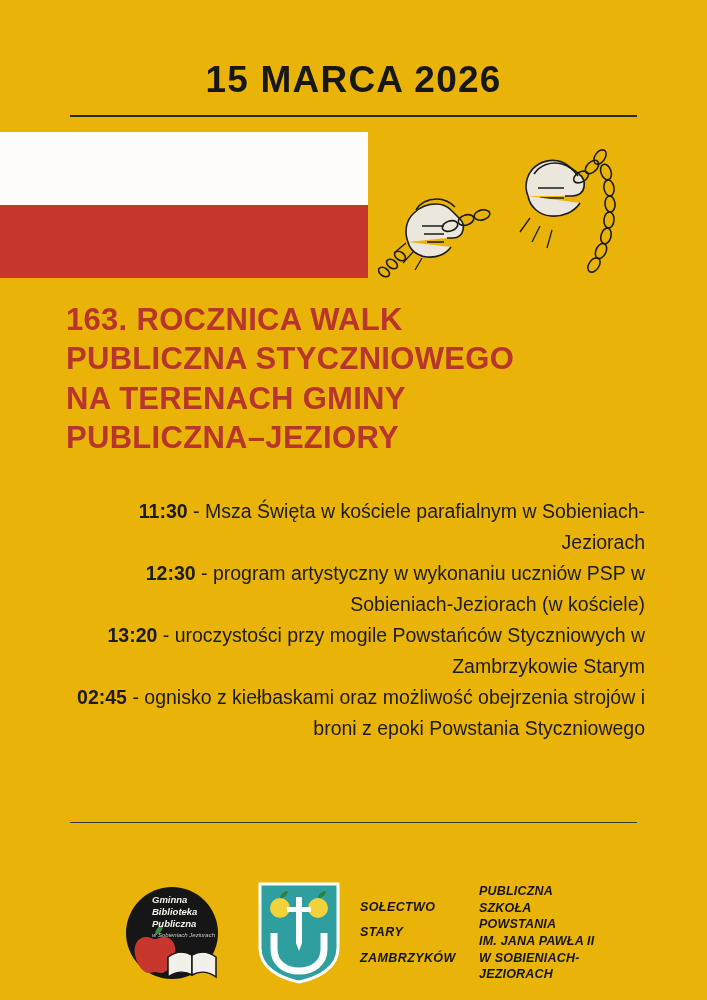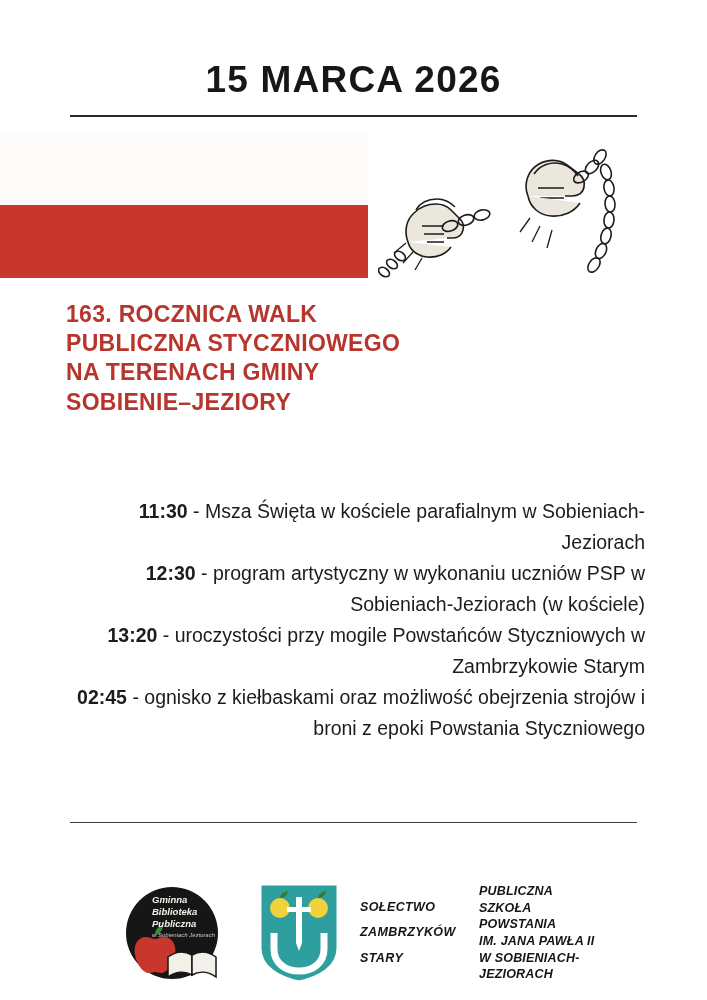--- a/index.html
+++ b/index.html
@@ -13,21 +13,21 @@
     font-family: "Liberation Sans", sans-serif;
     color: #1a1a1a;
     overflow: hidden;
     position: relative;
   }
 
   .poster {
     position: relative;
     width: 707px;
     height: 1000px;
-    background: #ffffff;
+    background: #eab308;
   }
 
   
   .date-block {
     position: absolute;
     top: 60px;
     left: 70px;
     width: 567px;
     text-align: center;
   }
@@ -75,21 +75,21 @@
   .hands svg { display: block; }
 
   
   .title-block {
     position: absolute;
     left: 66px;
     top: 300px;
     width: 600px;
   }
   .title-line {
-    font-size: 23px;
+    font-size: 31px;
     font-weight: bold;
     color: #b7352c;
     line-height: 1.27;
     letter-spacing: 0.3px;
   }
 
   
   .schedule {
     position: absolute;
     left: 62px;
@@ -215,21 +215,21 @@
       <ellipse cx="228" cy="106" rx="8" ry="5" transform="rotate(105 228 106)" fill="none"></ellipse>
       <ellipse cx="223" cy="121" rx="8" ry="5" transform="rotate(115 223 121)" fill="none"></ellipse>
       <ellipse cx="216" cy="135" rx="8" ry="5" transform="rotate(125 216 135)" fill="none"></ellipse>
     </svg>
   </div>
 
   <div class="title-block">
     <div class="title-line">163. ROCZNICA WALK</div>
     <div class="title-line">PUBLICZNA STYCZNIOWEGO</div>
     <div class="title-line">NA TERENACH GMINY</div>
-    <div class="title-line">SOBIENIE–JEZIORY</div>
+    <div class="title-line">PUBLICZNA–JEZIORY</div>
   </div>
 
   <div class="schedule">
     <div class="sched-item">
       <span class="time">11:30</span><span> - Msza Święta w kościele parafialnym w Sobieniach-Jeziorach</span>
     </div>
     <div class="sched-item">
       <span class="time">12:30</span><span> - program artystyczny w wykonaniu uczniów PSP w Sobieniach-Jeziorach (w kościele)</span>
     </div>
     <div class="sched-item">
@@ -273,22 +273,22 @@
         <rect x="40" y="16" width="6" height="46" fill="#ffffff"></rect>
         <rect x="31" y="26" width="24" height="5" fill="#ffffff"></rect>
         <path d="M40 62 l3 8 l3 -8 z" fill="#ffffff"></path>
 
         <path d="M18 52 v16 c0 14 11 22 25 22 c14 0 25 -8 25 -22 v-16" fill="none" stroke="#ffffff" stroke-width="7"></path>
       </svg>
     </div>
 
     <div class="solectwo">
       <div>SOŁECTWO</div>
+      <div>STARY</div>
       <div>ZAMBRZYKÓW</div>
-      <div>STARY</div>
     </div>
 
     <div class="school">
       <div>PUBLICZNA</div>
       <div>SZKOŁA</div>
       <div>POWSTANIA</div>
       <div>IM. JANA PAWŁA II</div>
       <div>W SOBIENIACH-</div>
       <div>JEZIORACH</div>
     </div>

